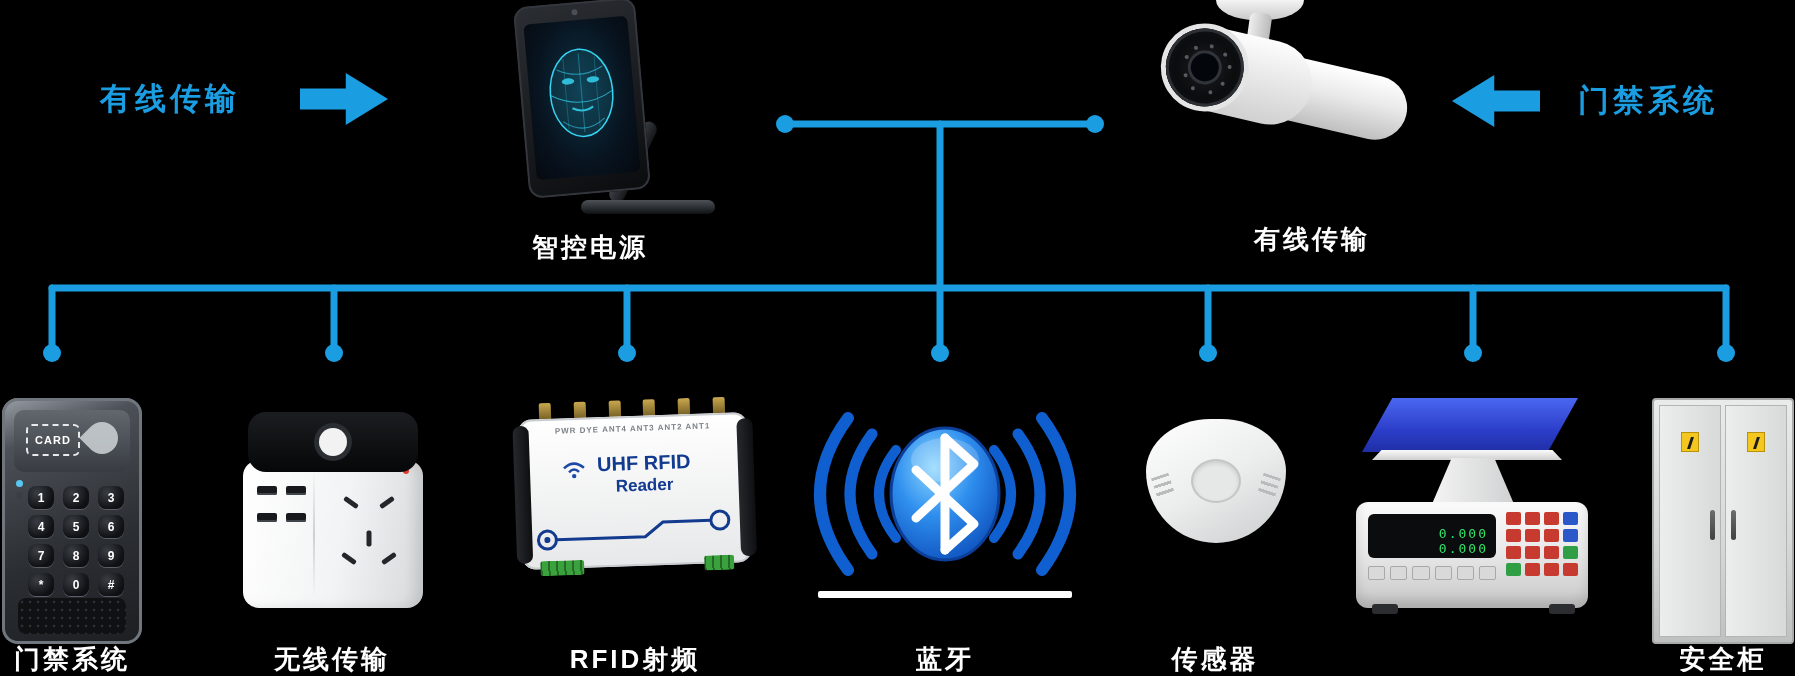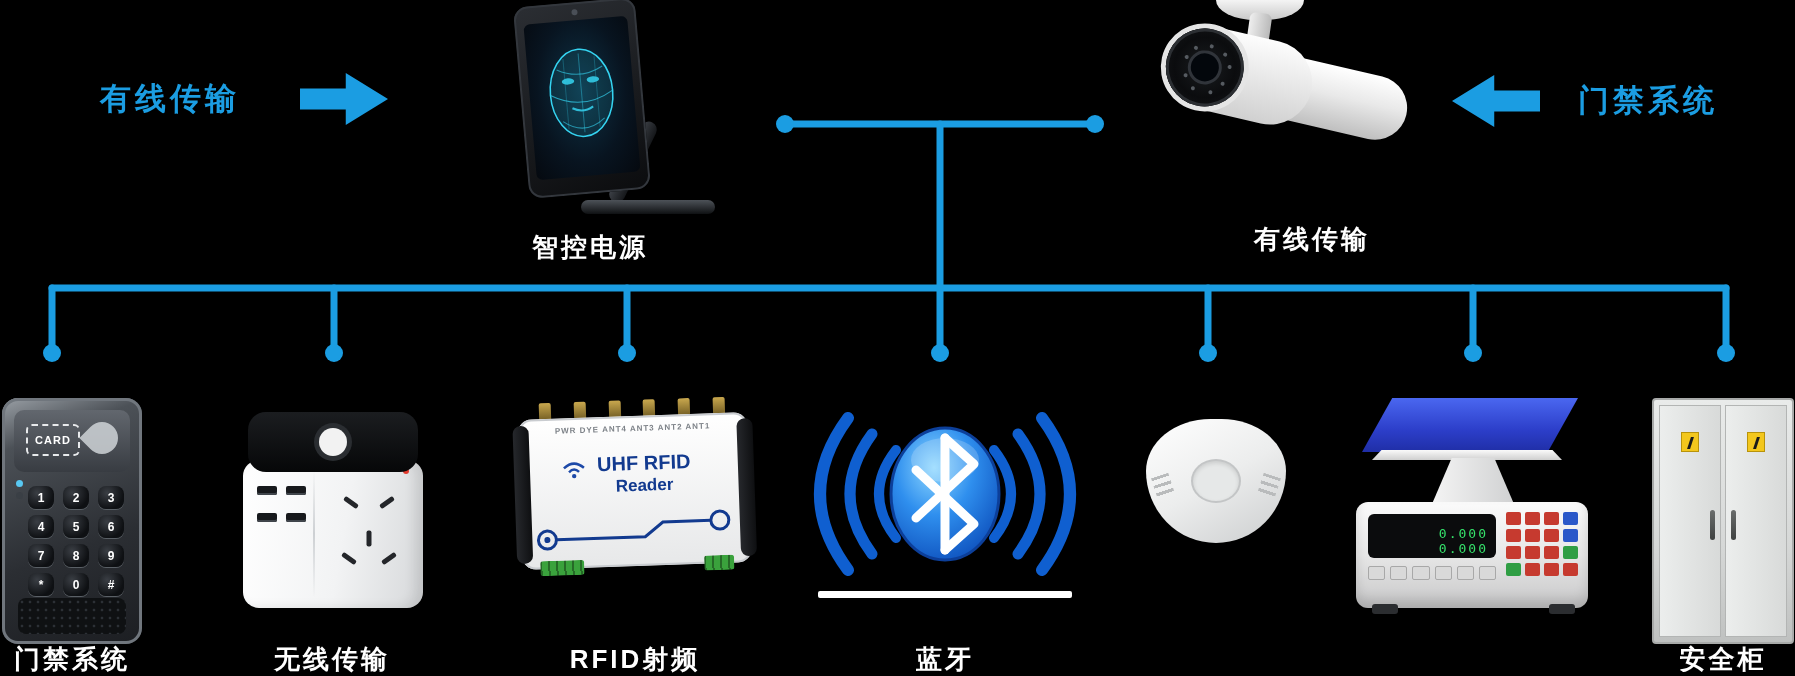--- a/index.html
+++ b/index.html
@@ -408,16 +408,17 @@
           <i></i>
         </span>
       <span class="cb-handle"></span>
     </div>
   </div>
 
   <div class="lbl white-lbl dev-label" style="left:-28px;">门禁系统</div>
   <div class="lbl white-lbl dev-label" style="left:232px;">无线传输</div>
   <div class="lbl white-lbl dev-label" style="left:535px;">RFID射频</div>
   <div class="lbl white-lbl dev-label" style="left:845px;">蓝牙</div>
+  <div class="lbl white-lbl dev-label" style="left:1115px;">传感器</div>
   <div class="lbl white-lbl dev-label" style="left:1372px;margin-top:47px;">电子秤</div>
   <div class="lbl white-lbl dev-label" style="left:1623px;">安全柜</div>
 
 </div>
 
 </body></html>

